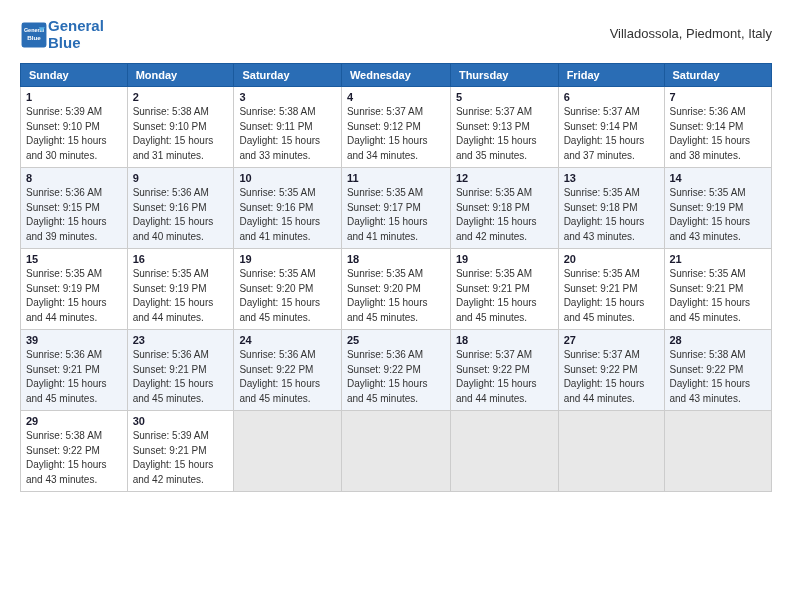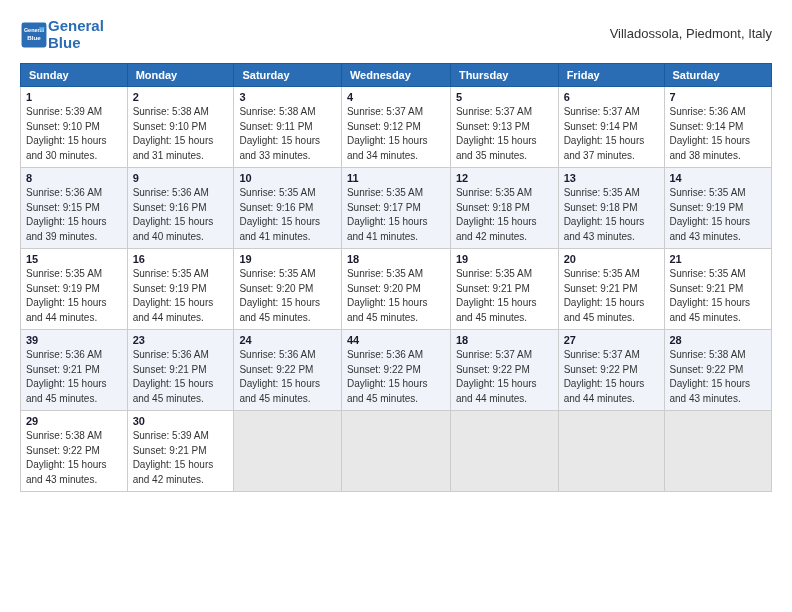--- a/index.html
+++ b/index.html
@@ -353,21 +353,21 @@
           <td>
         <span class="day-num">24</span>
         <div class="day-info">
           Sunrise: 5:36 AM<br>
           Sunset: 9:22 PM<br>
           Daylight: 15 hours<br>
           and 45 minutes.
         </div>
       </td>
           <td>
-        <span class="day-num">44</span>
+        <span class="day-num">25</span>
         <div class="day-info">
           Sunrise: 5:36 AM<br>
           Sunset: 9:22 PM<br>
           Daylight: 15 hours<br>
           and 45 minutes.
         </div>
       </td>
           <td>
         <span class="day-num">18</span>
         <div class="day-info">

